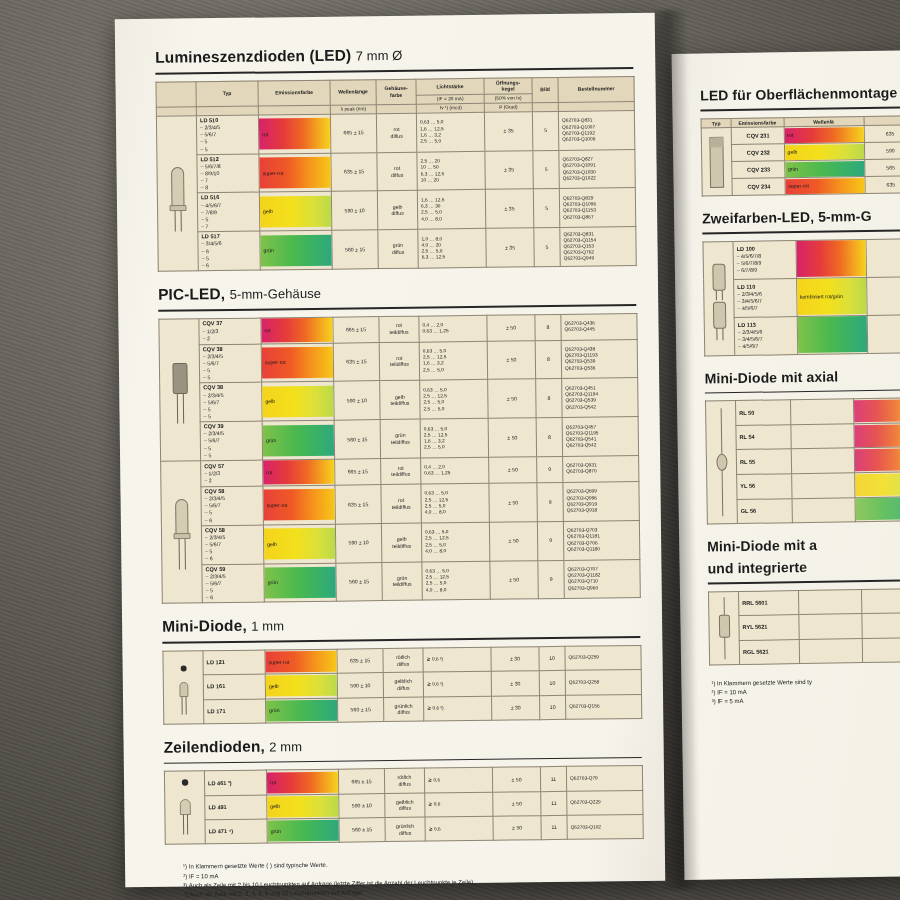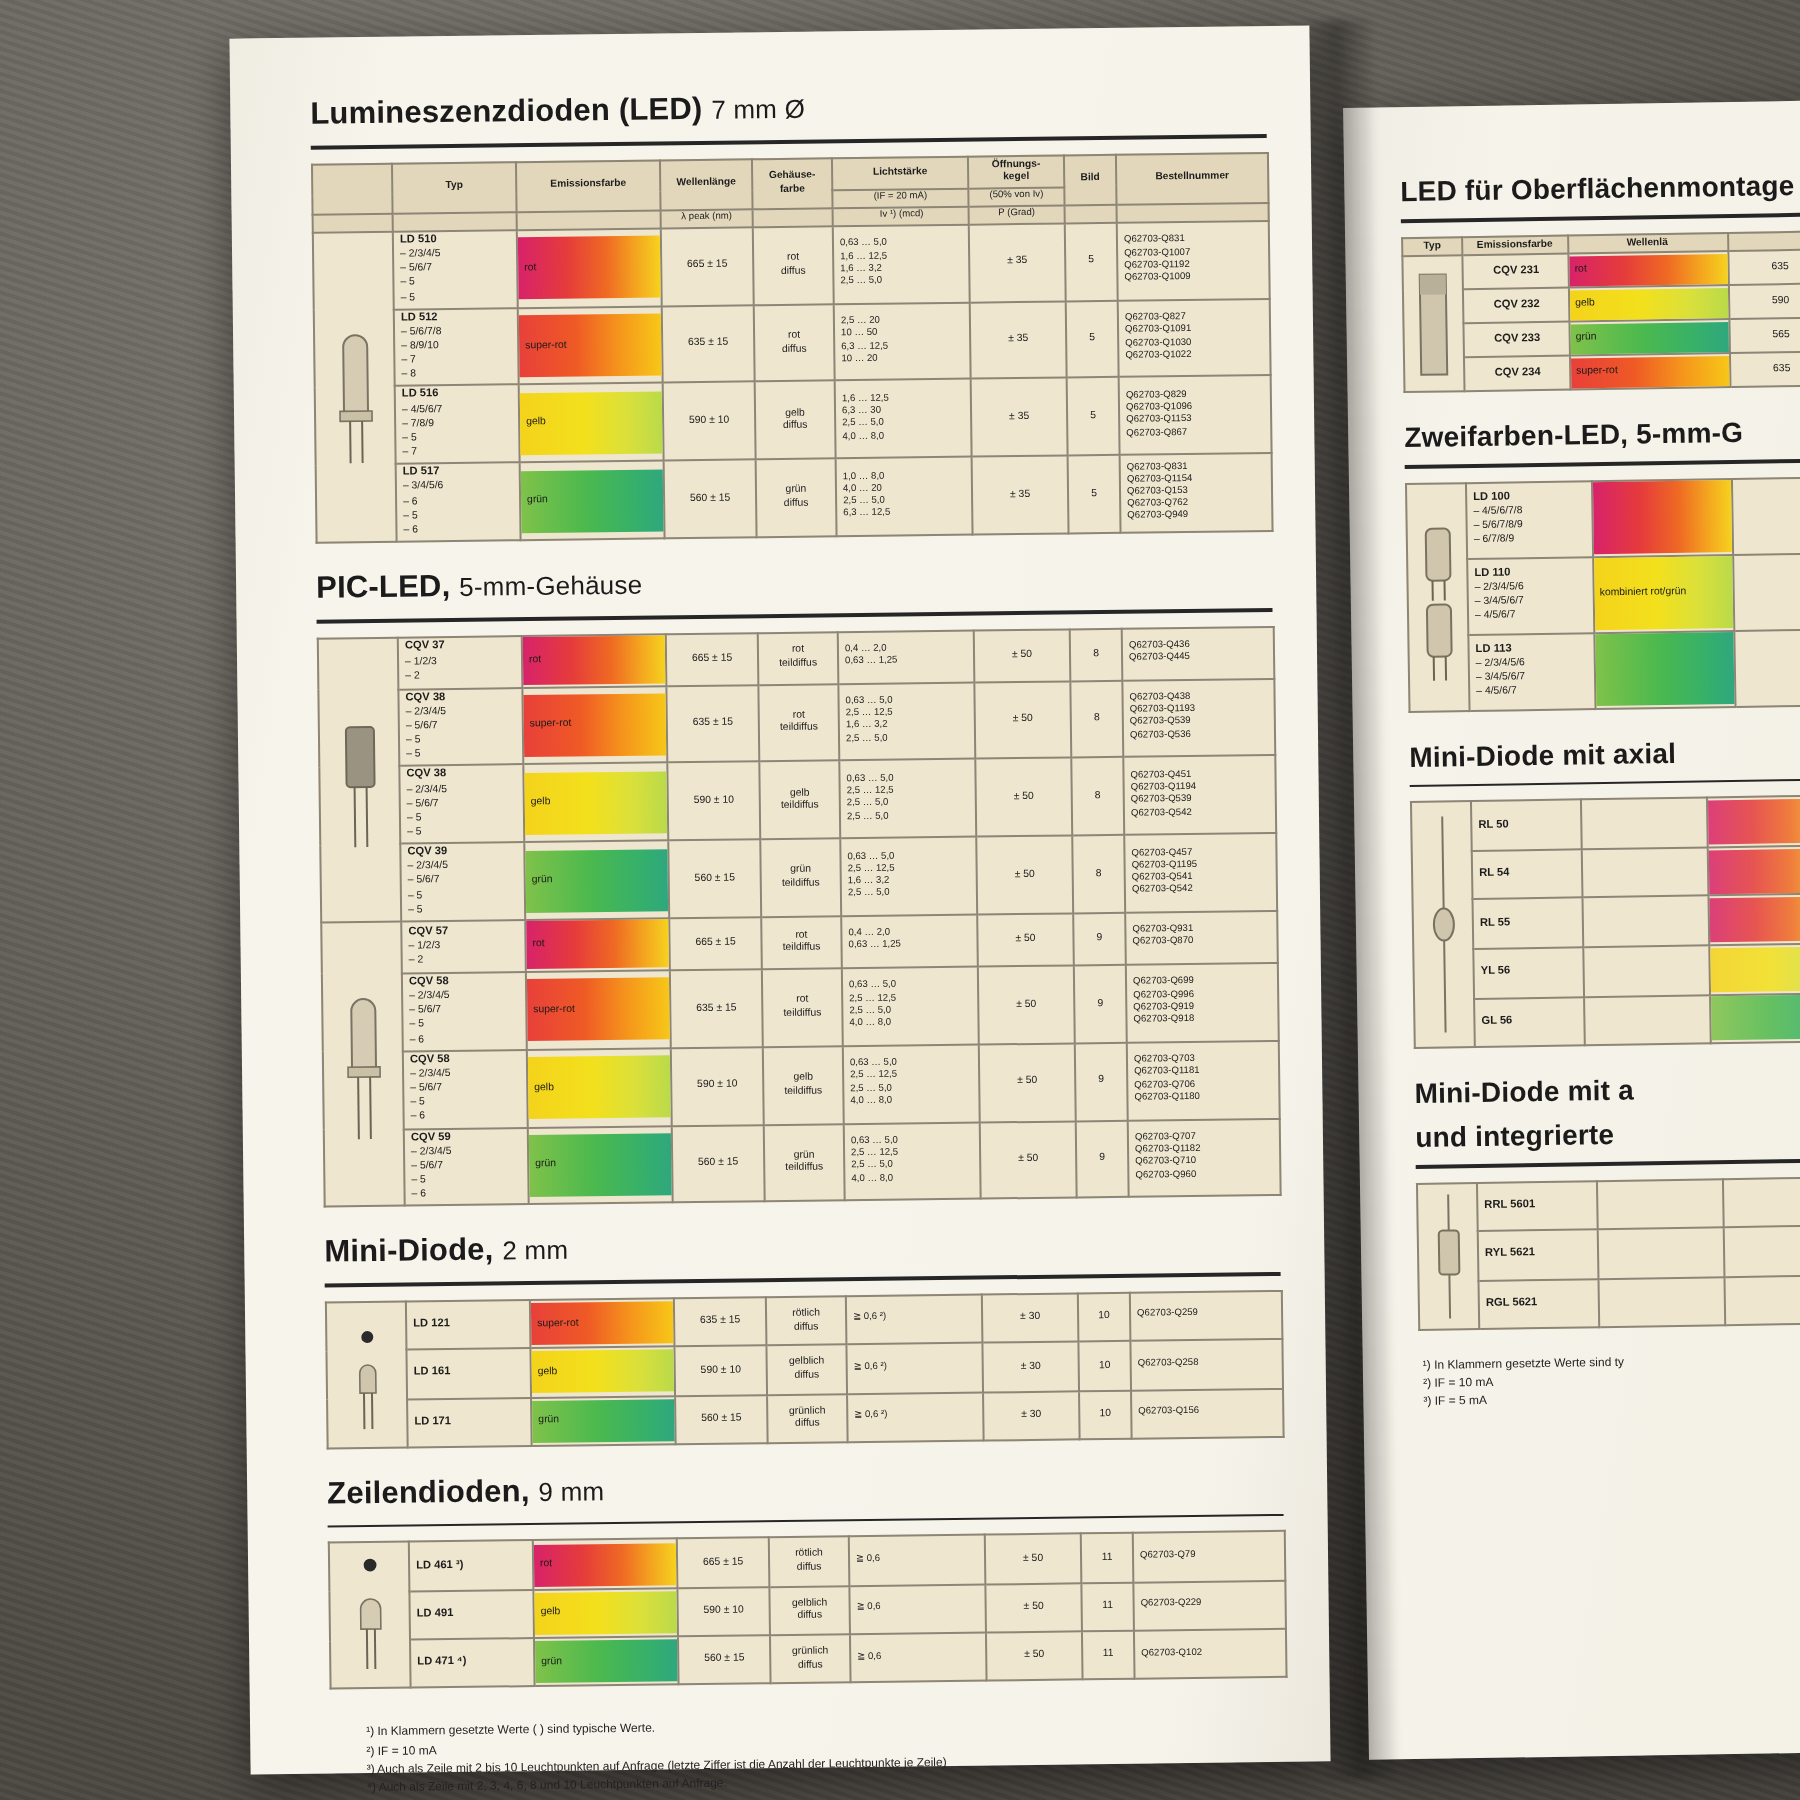--- a/index.html
+++ b/index.html
@@ -702,21 +702,21 @@
 Q62703-Q1182
 Q62703-Q710
 Q62703-Q960</td>
         </tr>
       </tbody>
     </table>
 
     <div class="h1wrap">
       <div class="h1">
         <span>Mini-Diode,</span>
-        <span class="sub">2 mm</span>
+        <span class="sub">1 mm</span>
       </div>
       <div class="rule"></div>
     </div>
 
     <table>
       <colgroup>
         <col style="width:40px">
           <col style="width:62px">
           <col style="width:72px">
           <col style="width:46px">
@@ -781,21 +781,21 @@
           <td class="c">± 30</td>
           <td class="c">10</td>
           <td class="ord">Q62703-Q156</td>
         </tr>
       </tbody>
     </table>
 
     <div class="h1wrap">
       <div class="h1">
         <span>Zeilendioden,</span>
-        <span class="sub">9 mm</span>
+        <span class="sub">2 mm</span>
       </div>
       <div class="rule"></div>
     </div>
 
     <table>
       <colgroup>
         <col style="width:40px">
           <col style="width:62px">
           <col style="width:72px">
           <col style="width:46px">

